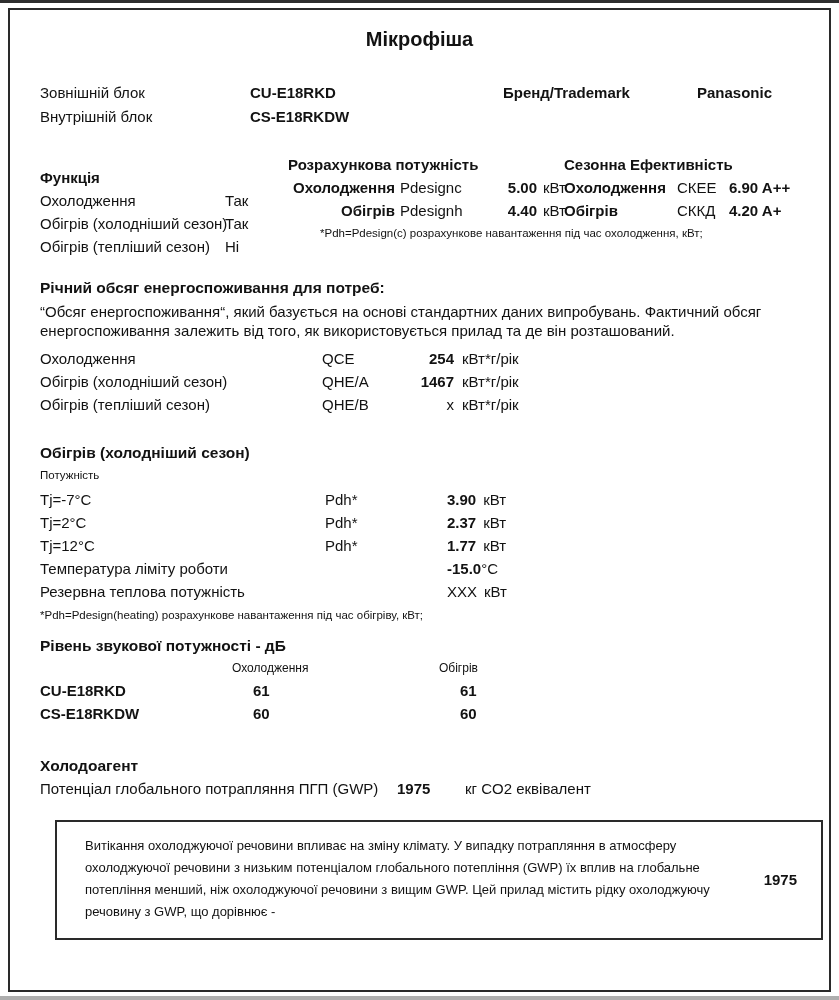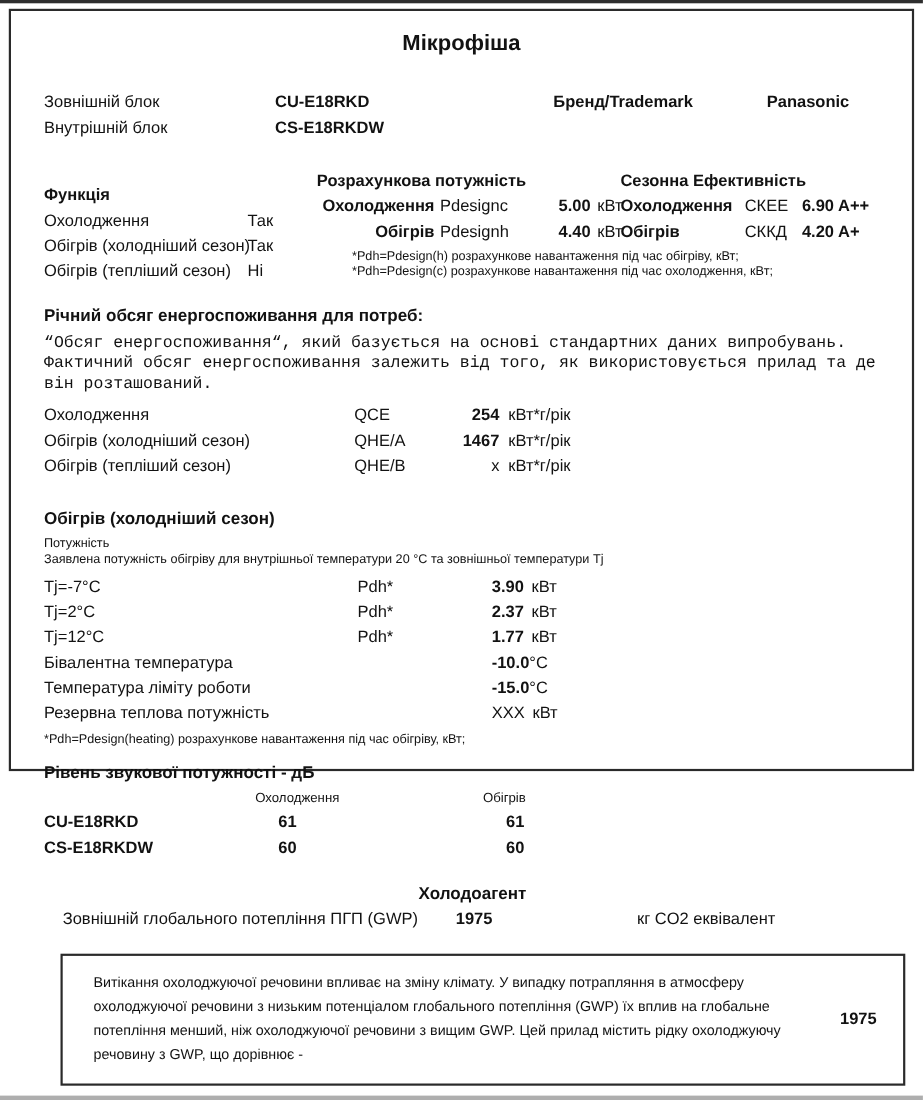--- a/index.html
+++ b/index.html
@@ -6,21 +6,21 @@
   body {
     width:839px; height:1000px; position:relative; overflow:hidden;
     background:#ffffff; color:#121212;
     font-family:"Liberation Sans", sans-serif; font-size:15px;
   }
   * { box-sizing:border-box; }
   .b { font-weight:bold; }
   .scan-top { position:absolute; left:0; top:0; width:839px; height:3px; background:#2e2e2e; }
   .scan-bottom { position:absolute; left:0; bottom:0; width:839px; height:4px; background:#aeaeae; }
   .page {
-    position:absolute; left:8px; top:8px; width:823px; height:693px;
+    position:absolute; left:8px; top:8px; width:823px; height:984px;
     border:2px solid #2a2a2a; background:#fff;
   }
   .title { text-align:center; font-weight:bold; font-size:20px; padding-top:18px; }
 
   .content { padding-left:30px; padding-right:10px; }
 
   
   .sec-identity { margin-top:30px; }
   .g-id { display:grid; grid-template-columns:210px 253px 194px 1fr; line-height:24px; }
 
@@ -34,41 +34,41 @@
   .g-cap  { display:grid; grid-template-columns:107px 100px 42px 1fr; line-height:23px; white-space:nowrap; }
   .g-eff  { display:grid; grid-template-columns:113px 52px 1fr; line-height:23px; white-space:nowrap; }
   .ra { text-align:right; }
   .pl5 { padding-left:5px; }
   .pl6 { padding-left:6px; }
   .footnotes { margin-top:4px; margin-left:32px; font-size:11.5px; line-height:14px; white-space:nowrap; }
 
   
   .sec-energy { margin-top:20px; }
   .sec-hdr { font-weight:bold; font-size:15.5px; line-height:22px; }
-  .note { width:772px; line-height:19px; margin-top:3px; margin-bottom:7px;font-family:Liberation Mono, monospace; }
+  .note { width:772px; line-height:19px; margin-top:3px; margin-bottom:7px; }
   .g-energy { display:grid; grid-template-columns:282px 92px 40px 1fr; line-height:23px; white-space:nowrap; }
   .pl8 { padding-left:8px; }
 
   
   .sec-heating { margin-top:26px; }
   .small { font-size:11.5px; line-height:15px; }
   .subnote { margin-top:4px; margin-bottom:5px; }
   .g-heat { display:grid; grid-template-columns:285px 122px 1fr; line-height:23px; white-space:nowrap; }
   .unit { margin-left:7px; }
   .unit.joined { margin-left:0; font-weight:normal; }
   .heat-footnote { margin-top:5px; }
 
   
   .sec-sound { margin-top:12px; }
   .g-sound { display:grid; grid-template-columns:192px 207px 1fr; line-height:23px; white-space:nowrap; }
   .soundheads { font-size:12px; line-height:22px; }
   .pl21 { padding-left:21px; }
 
   
-  .sec-refrigerant { margin-top:20px;text-align:center; }
+  .sec-refrigerant { margin-top:30px; }
   .g-ref { display:grid; grid-template-columns:357px 68px 1fr; line-height:23px; white-space:nowrap; }
 
   
   .notice-box {
     margin:20px 0 0 15px; width:768px;
     border:2px solid #2a2a2a; padding:13px 16px 15px 28px;
   }
   .nb-para { display:flex; align-items:center; }
   .nb-text { width:664px; font-size:13px; line-height:22px; }
   .nb-val { margin-left:auto; font-size:15px; font-weight:bold; padding-right:8px; }
@@ -124,21 +124,20 @@
           <span class="b ra">5.00</span>
           <span class="pl6">кВт</span>
         </div>
         <div class="g-cap">
           <span class="b ra">Обігрів</span>
           <span class="pl5">Pdesignh</span>
           <span class="b ra">4.40</span>
           <span class="pl6">кВт</span>
         </div>
         <div class="footnotes">
-          <div>*Pdh=Pdesign(h) розрахункове навантаження під час обігріву, кВт;</div>
           <div>*Pdh=Pdesign(c) розрахункове навантаження під час охолодження, кВт;</div>
         </div>
       </div>
 
       <div class="colC">
         <div class="hdr">Сезонна Ефективність</div>
         <div class="g-eff">
           <span class="b">Охолодження</span>
           <span>СКЕЕ</span>
           <span class="b">6.90 A++</span>
@@ -171,41 +170,35 @@
         <span>QHE/B</span>
         <span class="ra">x</span>
         <span class="pl8">кВт*г/рік</span>
       </div>
     </div>
 
     <div class="sec-heating">
       <div class="sec-hdr">Обігрів (холодніший сезон)</div>
       <div class="small subnote">
         <div>Потужність</div>
-        <div>Заявлена потужність обігріву для внутрішньої температури 20 °C та зовнішньої температури Tj</div>
       </div>
       <div class="g-heat">
         <span>Tj=-7°C</span>
         <span>Pdh*</span>
         <span><span class="b">3.90</span><span class="unit">кВт</span></span>
       </div>
       <div class="g-heat">
         <span>Tj=2°C</span>
         <span>Pdh*</span>
         <span><span class="b">2.37</span><span class="unit">кВт</span></span>
       </div>
       <div class="g-heat">
         <span>Tj=12°C</span>
         <span>Pdh*</span>
         <span><span class="b">1.77</span><span class="unit">кВт</span></span>
-      </div>
-      <div class="g-heat">
-        <span>Бівалентна температура</span>
-        <span></span>
-        <span><span class="b">-10.0</span><span class="unit joined">°C</span></span>
       </div>
       <div class="g-heat">
         <span>Температура ліміту роботи</span>
         <span></span>
         <span><span class="b">-15.0</span><span class="unit joined">°C</span></span>
       </div>
       <div class="g-heat">
         <span>Резервна теплова потужність</span>
         <span></span>
         <span><span>XXX</span><span class="unit">кВт</span></span>
@@ -228,21 +221,21 @@
       <div class="g-sound">
         <span class="b">CS-E18RKDW</span>
         <span class="b pl21">60</span>
         <span class="b pl21">60</span>
       </div>
     </div>
 
     <div class="sec-refrigerant">
       <div class="sec-hdr">Холодоагент</div>
       <div class="g-ref">
-        <span>Зовнішній глобального потепління ПГП (GWP)</span>
+        <span>Потенціал глобального потрапляння ПГП (GWP)</span>
         <span class="b">1975</span>
         <span>кг CO2 еквівалент</span>
       </div>
     </div>
 
     <div class="notice-box">
       <div class="nb-para">
         <div class="nb-text">Витікання охолоджуючої речовини впливає на зміну клімату. У випадку потрапляння в атмосферу охолоджуючої речовини з низьким потенціалом глобального потепління (GWP) їх вплив на глобальне потепління менший, ніж охолоджуючої речовини з вищим GWP. Цей прилад містить рідку охолоджуючу речовину з GWP, що дорівнює -</div>
         <div class="nb-val">1975</div>
       </div>

